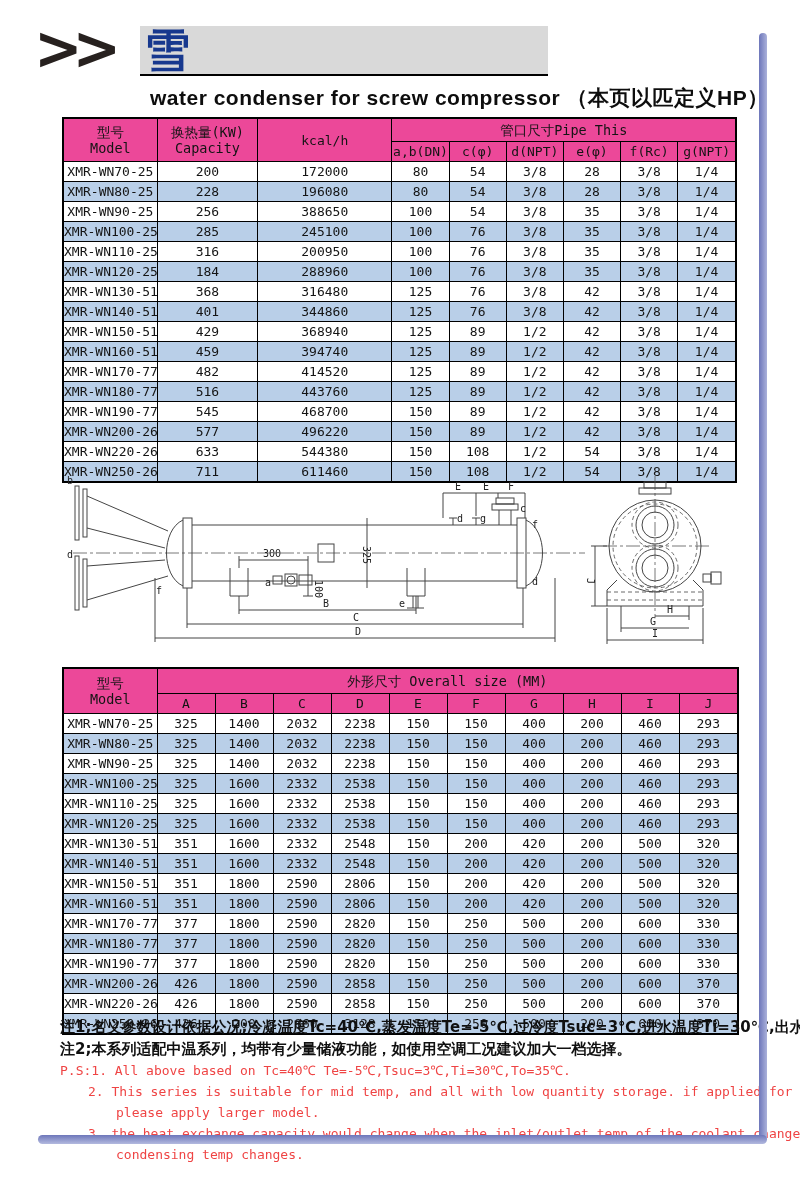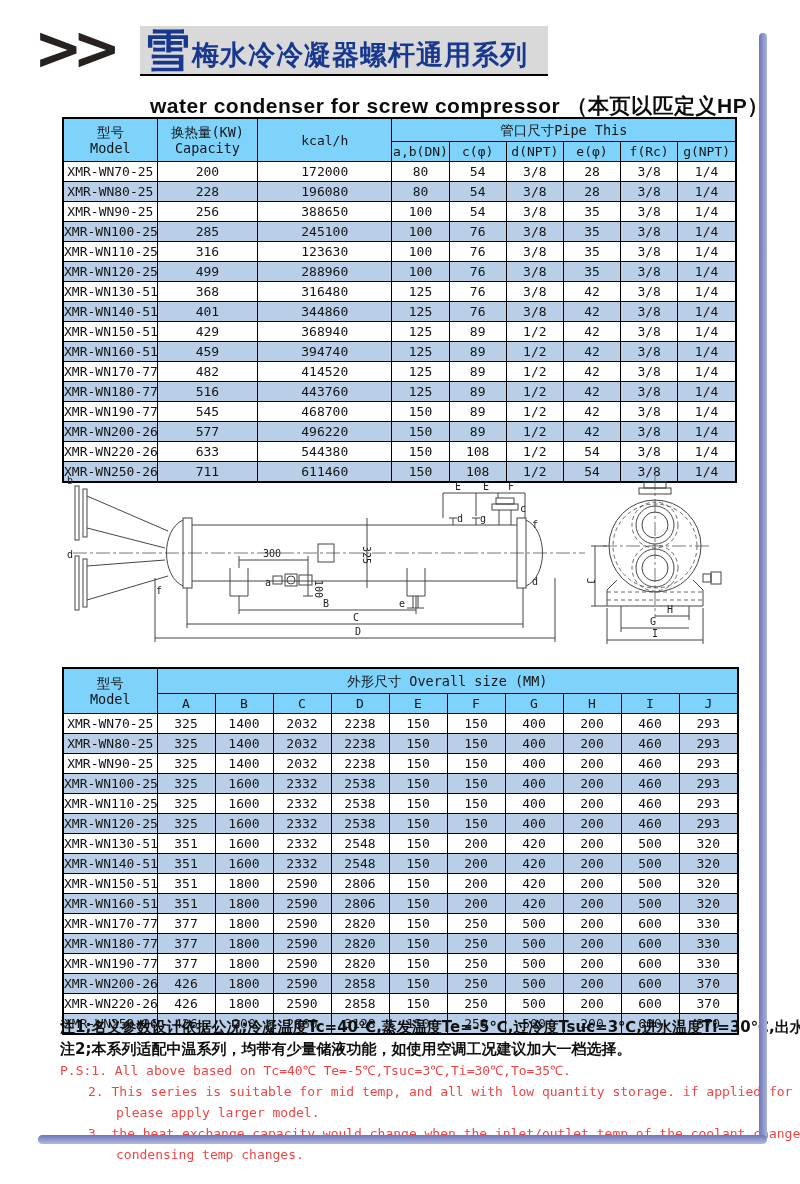--- a/index.html
+++ b/index.html
@@ -26,37 +26,37 @@
   }
   .brand-char{
     font-size:46px;line-height:44px;font-weight:700;color:#17388e;
     font-family:"DejaVu Sans",sans-serif;
   }
   .title-cn{
     font-size:27px;line-height:34px;font-weight:700;color:#17388e;
     font-family:"DejaVu Sans",sans-serif;letter-spacing:1px;
   }
   .subtitle{
-    left:150px;top:92px;width:560px;
+    left:150px;top:84px;width:560px;
     font-family:"Liberation Sans","DejaVu Sans",sans-serif;
     font-size:21px;font-weight:600;color:#0d0d0d;letter-spacing:0.5px;
     white-space:nowrap;
   }
 
   
   .tbl{border-collapse:collapse;table-layout:fixed;background:#fff;}
   .tbl,
   .tbl th,.tbl td{border:1px solid #000;}
   .tbl{border-width:2px;}
   .tbl th,.tbl td{
     text-align:center;vertical-align:middle;padding:0;
     font-size:13px;font-weight:normal;color:#141414;
     height:19px;line-height:17px;overflow:hidden;white-space:nowrap;
   }
-  .tbl thead th{background:#7dd3fc;font-size:13px;}
+  .tbl thead th{background:#ec4899;font-size:13px;}
   .tbl thead th.cjk{font-size:13.5px;line-height:16px;}
   .tbl tbody tr.alt td{background:#b9cfe8;}
   #spec-table{left:62px;top:117px;width:675px;}
   #size-table{left:62px;top:667px;width:675px;}
 
   
   #drawing{left:55px;top:468px;width:710px;height:192px;}
   #drawing svg{width:100%;height:100%;}
   .dwg-stroke{stroke:#454545;stroke-width:1;fill:none;}
   .dwg-dash{stroke:#454545;stroke-width:0.8;fill:none;stroke-dasharray:4 3;}
@@ -85,21 +85,20 @@
     border-radius:5px;
   }
 </style>
 </head>
 <body>
 
 <div class="abs chevrons">&gt;&gt;</div>
 
 <div class="abs title-bar">
   <span class="brand-char">雪</span>
-  <span class="title-cn">梅水冷冷凝器螺杆通用系列</span>
 </div>
 
 <div class="abs subtitle">water condenser for screw compressor （本页以匹定义HP）</div>
 
 <table class="abs tbl" id="spec-table">
   <colgroup>
     <col style="width:94px">
       <col style="width:100px">
       <col style="width:134px">
     <col style="width:57px">
@@ -170,31 +169,31 @@
         <td>100</td>
         <td>76</td>
         <td>3/8</td>
         <td>35</td>
         <td>3/8</td>
         <td>1/4</td>
       </tr>
       <tr>
         <td>XMR-WN110-25</td>
         <td>316</td>
-        <td>123630</td>
+        <td>200950</td>
         <td>100</td>
         <td>76</td>
         <td>3/8</td>
         <td>35</td>
         <td>3/8</td>
         <td>1/4</td>
       </tr>
       <tr class="alt">
         <td>XMR-WN120-25</td>
-        <td>499</td>
+        <td>184</td>
         <td>288960</td>
         <td>100</td>
         <td>76</td>
         <td>3/8</td>
         <td>35</td>
         <td>3/8</td>
         <td>1/4</td>
       </tr>
       <tr>
         <td>XMR-WN130-51</td>

